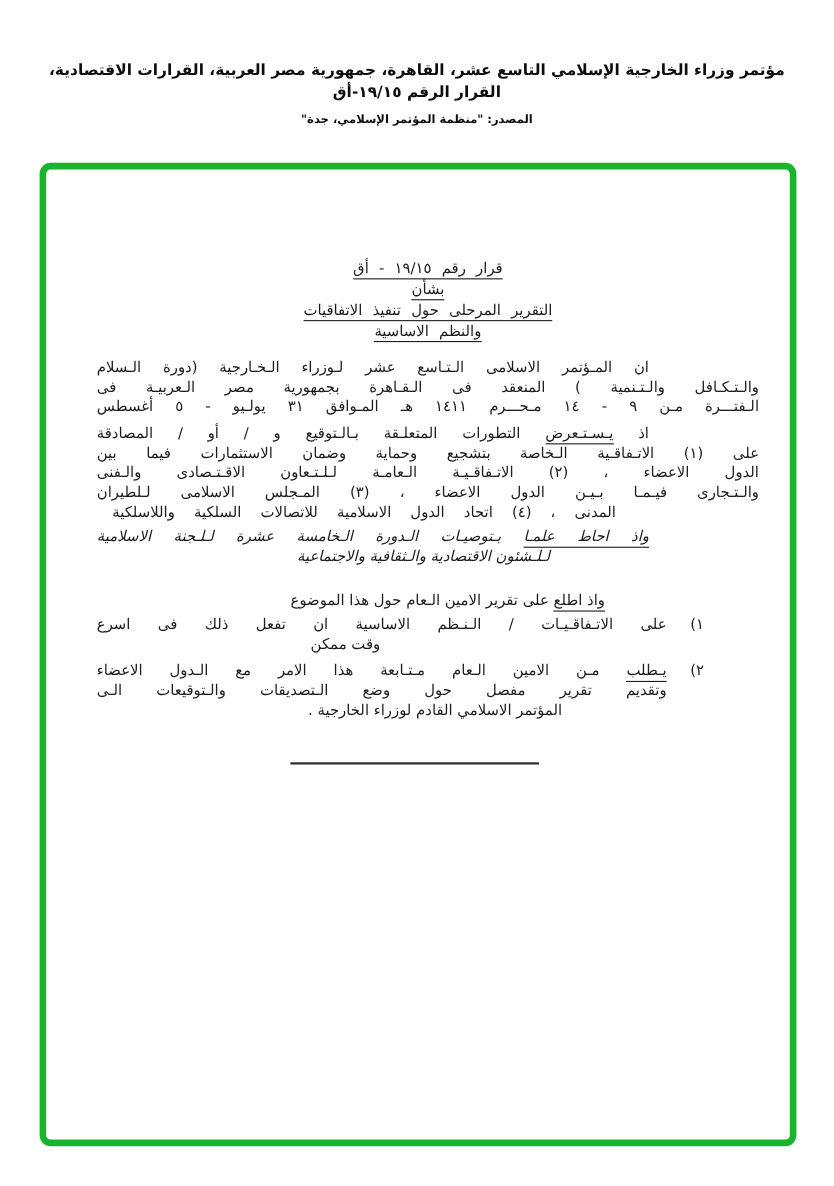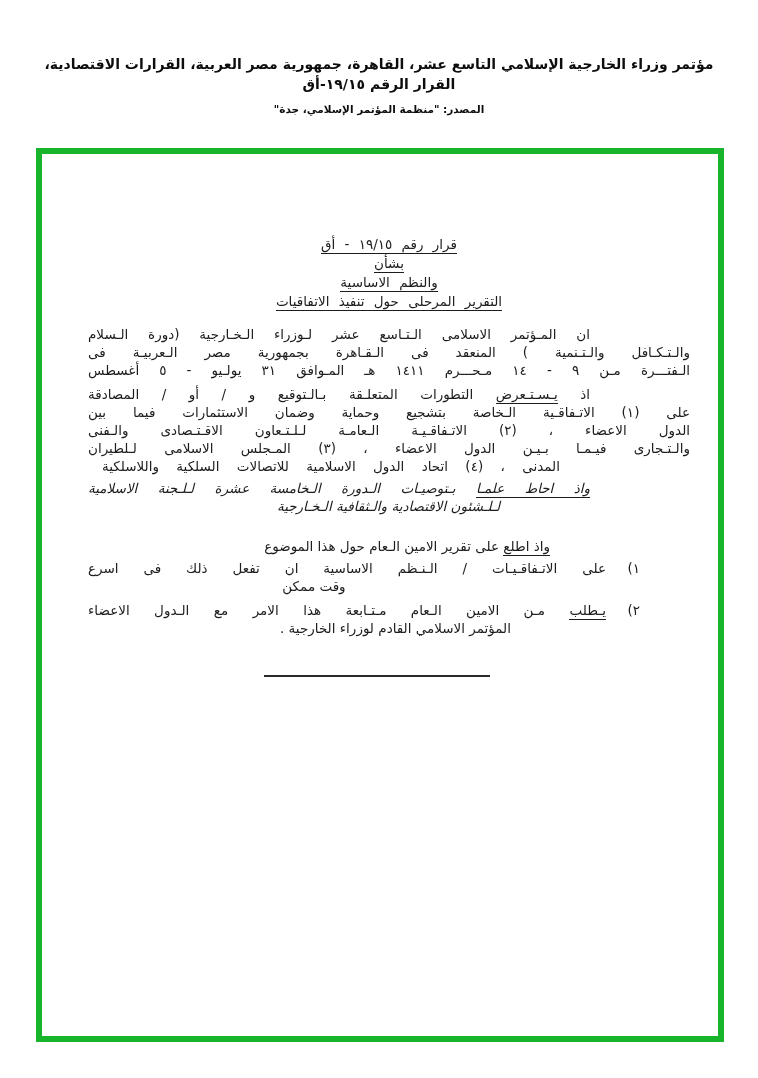--- a/index.html
+++ b/index.html
@@ -7,21 +7,21 @@
     width:758px;height:1078px;position:relative;background:#ffffff;
     font-family:"DejaVu Sans", sans-serif;color:#151515;overflow:hidden;
   }
   
   .top-header{position:absolute;top:54px;left:0;width:758px;text-align:center;direction:rtl;}
   .h-title{font-size:14px;font-weight:bold;color:#0d0d0d;letter-spacing:0;padding:0 28px;line-height:20px;}
   .h-source{font-size:10.5px;font-weight:bold;color:#0d0d0d;margin-top:9px;}
   
   .green-box{
     position:absolute;left:36px;top:148px;width:676px;height:882px;
-    border:6px solid #17b42c;border-radius:0;background:#ffffff;box-sizing:content-box;
+    border:6px solid #17b42c;border-radius:10px;background:#ffffff;box-sizing:content-box;
   }
   
   .doc{
     position:absolute;top:81px;right:28px;left:46px;
     direction:rtl;font-size:13.5px;line-height:18px;color:#1c1c1c;
   }
   .title-block{text-align:center;line-height:19px;margin-bottom:14px;word-spacing:5px;}
   .title-block .tl{display:block;}
   .u{border-bottom:1.5px solid #1c1c1c;padding-bottom:1px;}
   .ln{min-height:18px;}
@@ -50,59 +50,60 @@
   <div class="h-title">مؤتمر وزراء الخارجية الإسلامي التاسع عشر، القاهرة، جمهورية مصر العربية، القرارات الاقتصادية، القرار الرقم ١٩/١٥-أق</div>
   <div class="h-source">المصدر:  "منظمة المؤتمر الإسلامي، جدة"</div>
 </div>
 
 <div class="green-box">
   <div class="doc">
 
     <div class="title-block">
       <span class="tl"><span class="u">قرار رقم ١٩/١٥ - أق</span></span>
       <span class="tl"><span class="u">بشأن</span></span>
+      <span class="tl"><span class="u">التقرير المرحلى حول تنفيذ الاتفاقيات</span></span>
       <span class="tl"><span class="u">والنظم الاساسية</span></span>
-      <span class="tl"><span class="u">التقرير المرحلى حول تنفيذ الاتفاقيات</span></span>
     </div>
 
     <div class="para mb6">
       <div class="ln just ind100">ان المـؤتمر الاسلامى الـتـاسع عشر لـوزراء الـخـارجية (دورة الـسلام</div>
       <div class="ln just">والـتـكـافل والـتـنمية ) المنعقد فى الـقـاهرة بجمهورية مصر الـعربيـة فى</div>
       <div class="ln just">الـفتـــرة مـن ٩ - ١٤ مـحـــرم ١٤١١ هـ المـوافق ٣١ يولـيو - ٥ أغسطس</div>
     </div>
 
     <div class="para mb4">
       <div class="ln just ind100"><span>اذ </span><span class="u">يـسـتـعرض</span><span> التطورات المتعلـقة بـالـتوقيع و / أو / المصادقة</span></div>
       <div class="ln just">على (١) الاتـفاقـية الـخاصة بتشجيع وحماية وضمان الاستثمارات فيما بين</div>
       <div class="ln just">الدول الاعضاء ، (٢) الاتـفاقـيـة الـعامـة لـلـتـعاون الاقـتـصادى والـفنى</div>
       <div class="ln just">والـتـجارى فيـمـا بـيـن الدول الاعضاء ، (٣) المـجلس الاسلامى لـلطيران</div>
       <div class="ln just ind130">المدنى ، (٤) اتحاد الدول الاسلامية للاتصالات السلكية واللاسلكية</div>
     </div>
 
     <div class="para mb22">
       <div class="ln just ind100"><span class="u">واذ احاط علمـا</span><span> بـتوصيـات الـدورة الـخامسة عشرة لـلـجنة الاسلامية</span></div>
-      <div class="ln end190">لـلـشئون الاقتصادية والـثقافية الـخـارجية</div>
+      <div class="ln end190">لـلـشئون الاقتصادية والـثقافية والاجتماعية</div>
     </div>
 
     <div class="para mb4">
       <div class="ln end140"><span class="u">واذ اطلع</span><span> على تقرير الامين الـعام حول هذا الموضوع</span></div>
     </div>
 
     <div class="item">
       <span class="num">١)</span>
       <div class="itxt">
         <div class="ln just">على الاتـفاقـيـات / الـنـظم الاساسية ان تفعل ذلك فى اسرع</div>
         <div class="ln end66">وقت ممكن</div>
       </div>
     </div>
 
     <div class="item">
       <span class="num">٢)</span>
       <div class="itxt">
         <div class="ln just"><span class="u">يـطلب</span><span> مـن الامين الـعام مـتـابعة هذا الامر مع الـدول الاعضاء</span></div>
+        <div class="ln just">وتقديم تقرير مفصل حول وضع الـتصديقات والـتوقيعات الـى</div>
         <div class="ln end95">المؤتمر الاسلامي القادم لوزراء الخارجية .</div>
       </div>
     </div>
 
     <div class="divider"></div>
 
   </div>
 </div>
 
 </body></html>

